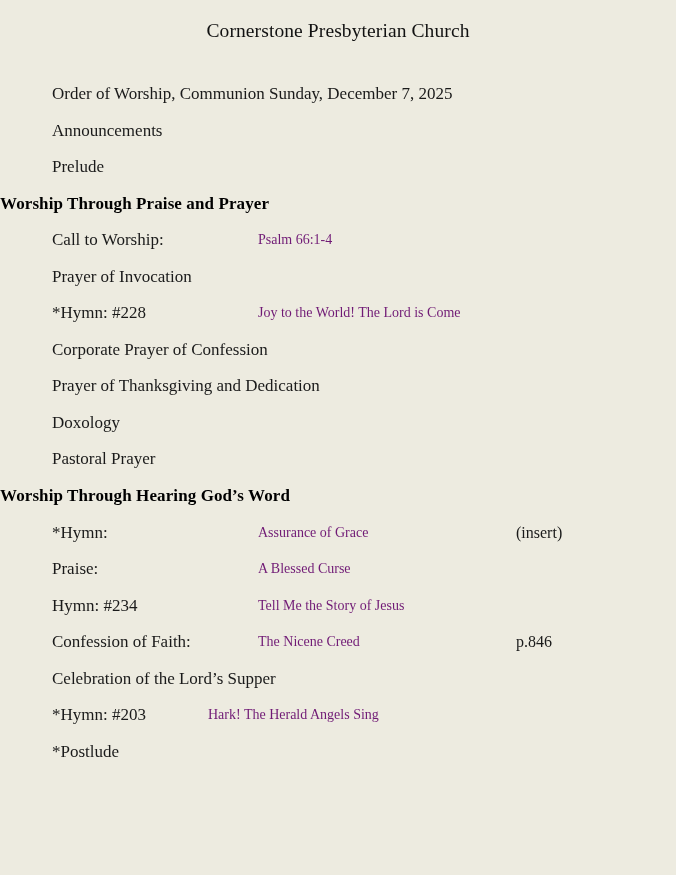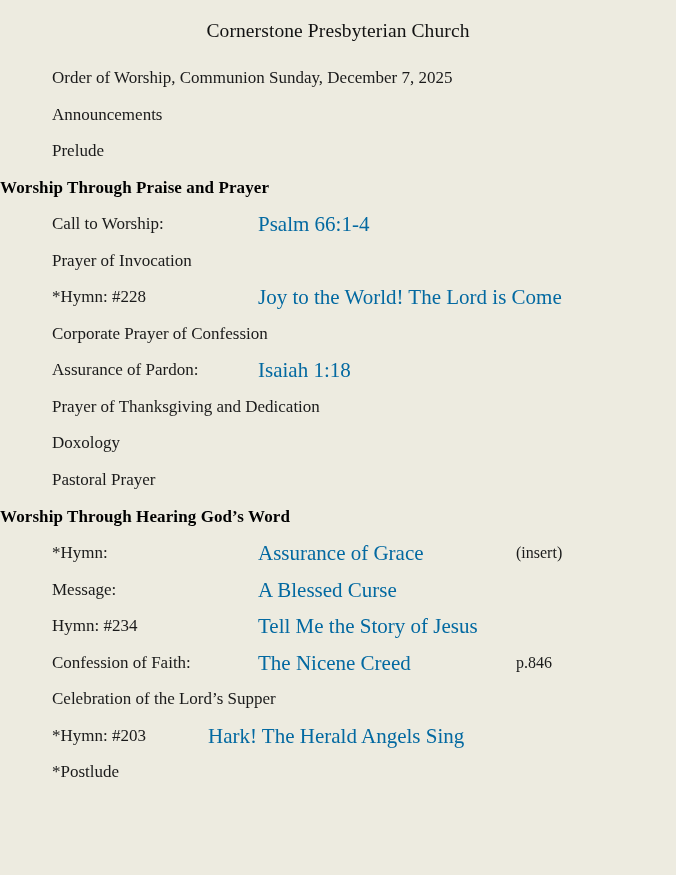--- a/index.html
+++ b/index.html
@@ -31,21 +31,21 @@
     font-size: 19.5px;
     font-weight: 400;
     letter-spacing: 0.1px;
     color: #111;
     white-space: nowrap;
   }
 
   
   .body-block {
     position: absolute;
-    top: 60px;
+    top: 76px;
     left: 0;
     width: 676px;
   }
 
   .line {
     position: relative;
     height: 36.55px;
     line-height: 36.55px;
     font-size: 17px;
     white-space: nowrap;
@@ -56,22 +56,22 @@
     left: 52px;
     top: 0;
     font-size: 17px;
     color: #1a1a1a;
   }
 
   .line .col2 {
     position: absolute;
     left: 258px;
     top: 0;
-    font-size: 21px;
-    color: #0369a1;
+    font-size: 14px;
+    color: #701a75;
   }
 
   
   .line .col2.tab-early {
     left: 208px;
   }
 
   .line .col3 {
     position: absolute;
     left: 516px;
@@ -122,42 +122,38 @@
         <span class="label">Prayer of Invocation</span>
       </div>
       <div class="line">
         <span class="label">*Hymn: #228</span>
         <span class="col2">Joy to the World!  The Lord is Come</span>
       </div>
       <div class="line">
         <span class="label">Corporate Prayer of Confession</span>
       </div>
       <div class="line">
-        <span class="label">Assurance of Pardon:</span>
-        <span class="col2">Isaiah 1:18</span>
-      </div>
-      <div class="line">
         <span class="label">Prayer of Thanksgiving and Dedication</span>
       </div>
       <div class="line">
         <span class="label">Doxology</span>
       </div>
       <div class="line">
         <span class="label">Pastoral Prayer</span>
       </div>
       <div class="line heading">
         <span class="heading-text">Worship Through Hearing God’s Word</span>
       </div>
       <div class="line">
         <span class="label">*Hymn:</span>
         <span class="col2">Assurance of Grace</span>
         <span class="col3">(insert)</span>
       </div>
       <div class="line">
-        <span class="label">Message:</span>
+        <span class="label">Praise:</span>
         <span class="col2">A Blessed Curse</span>
       </div>
       <div class="line">
         <span class="label">Hymn: #234</span>
         <span class="col2">Tell Me the Story of Jesus</span>
       </div>
       <div class="line">
         <span class="label">Confession of Faith:</span>
         <span class="col2">The Nicene Creed</span>
         <span class="col3">p.846</span>

